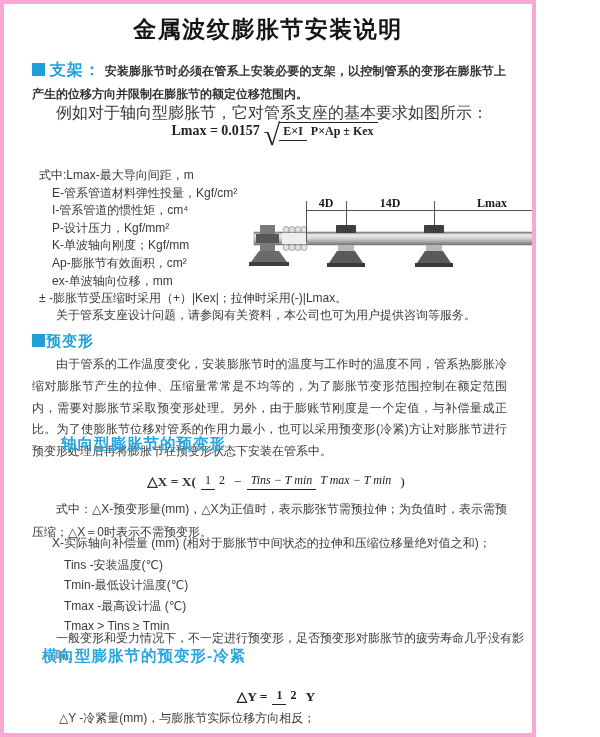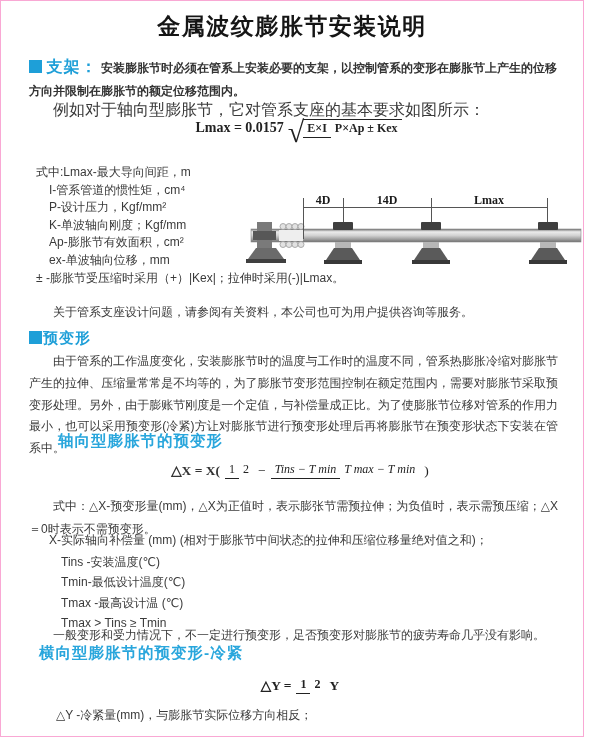--- a/index.html
+++ b/index.html
@@ -1,18 +1,18 @@
 <!DOCTYPE html>
 <html><head>
 <meta charset="utf-8">
 <style>
   *{margin:0;padding:0;box-sizing:border-box}
   html,body{background:#fff}
   body{width:600px;font-family:"Liberation Sans","DejaVu Sans",sans-serif;color:#3a3a3a;-webkit-font-smoothing:antialiased}
-  .page{position:relative;width:584px;height:737px;background:#fff;border:1px solid #f9a8d4;overflow:hidden}
+  .page{position:relative;width:536px;height:737px;background:#fff;border:4px solid #f9a8d4;overflow:hidden}
   .abs{position:absolute}
   .page-title{top:10px;left:0;width:100%;text-align:center;font-size:23px;font-weight:bold;color:#151515;letter-spacing:1.5px}
 
   
   .sq{display:inline-block;width:13px;height:13px;background:#1e9fd8;margin-right:1px;vertical-align:-1px}
   .sec-title{color:#1e9fd8;font-weight:bold;font-size:16px;letter-spacing:1px}
   .sub-head{color:#29a6dc;font-weight:bold;font-size:15.5px;letter-spacing:1px}
 
   
   .para{font-size:12px;line-height:21.8px;text-align:justify;color:#3a3a3a}
@@ -25,21 +25,21 @@
   .formula{left:8px;width:100%;display:flex;justify-content:center;align-items:center;font-family:Liberation Serif, serif;color:#222}
   .f1{top:118px;font-weight:bold;font-size:14px}
   .f2{top:453px;font-size:13.5px}
   .f3{top:668px;font-size:13.5px;font-weight:bold}
   .frac{display:inline-flex;flex-direction:row;text-align:center;font-size:12px;line-height:1.3;vertical-align:middle;margin:0 3px}
   .frac .fnum{border-bottom:1px solid #222;padding:0 4px}
   .frac .fden{padding:0 4px}
   .sqrt-glyph{font-size:30px;font-weight:400;line-height:0;position:relative;top:4px;margin:0 -4px 0 4px}
   .radicand{border-top:1.5px solid #222;padding-top:1px}
   .it{font-style:italic}
-  .fx{margin:8px 2px}
+  .fx{margin:16px 2px}
 
   
   .varlist{top:163px;left:35px;font-size:12px;line-height:17.6px;color:#3a3a3a}
   .varlist .sub{padding-left:13px}
   .closing-line{top:303px;left:52px;font-size:12px;color:#3a3a3a}
 
   
   .diagram{top:192px;left:238px;width:360px;height:90px}
   .dim-label{font-family:"Liberation Serif","DejaVu Serif",serif;font-weight:bold;font-size:12px;fill:#1a1a1a}
 
@@ -73,20 +73,21 @@
     <span>Lmax = 0.0157</span>
     <span class="sqrt-glyph">√</span>
     <span class="frac radicand">
       <span class="fnum">E×I</span>
       <span class="fden">P×Ap ± Kex</span>
     </span>
   </div>
 
   <div class="abs varlist">
     <div>式中:Lmax-最大导向间距，m</div>
+    <div class="sub">E-管系管道材料弹性投量，Kgf/cm²</div>
     <div class="sub">I-管系管道的惯性矩，cm⁴</div>
     <div class="sub">P-设计压力，Kgf/mm²</div>
     <div class="sub">K-单波轴向刚度；Kgf/mm</div>
     <div class="sub">Ap-膨胀节有效面积，cm²</div>
     <div class="sub">ex-单波轴向位移，mm</div>
     <div>± -膨胀节受压缩时采用（+）|Kex|；拉伸时采用(-)|Lmax。</div>
   </div>
   <div class="abs closing-line">关于管系支座设计问题，请参阅有关资料，本公司也可为用户提供咨询等服务。</div>
 
   <svg class="abs diagram" viewBox="0 0 360 90">

